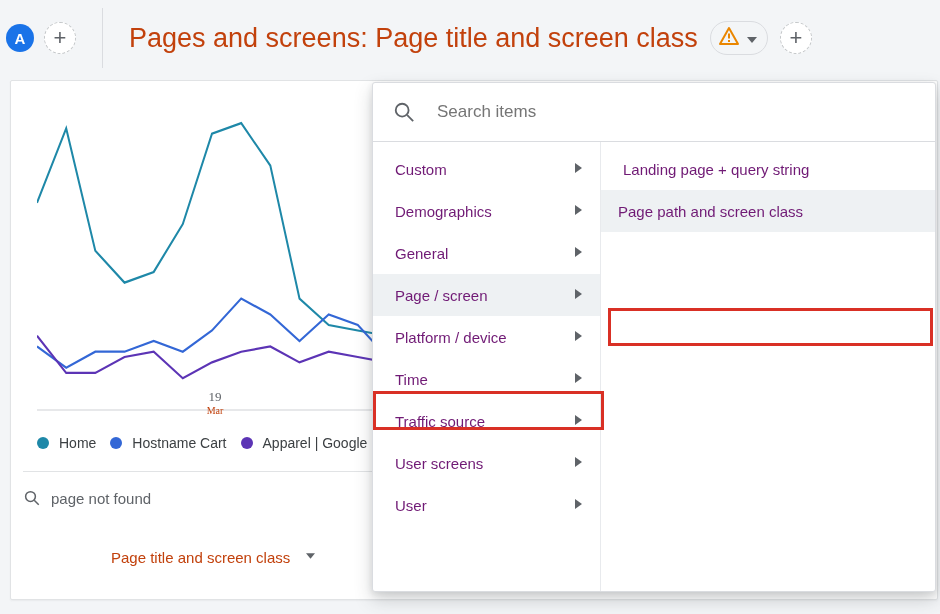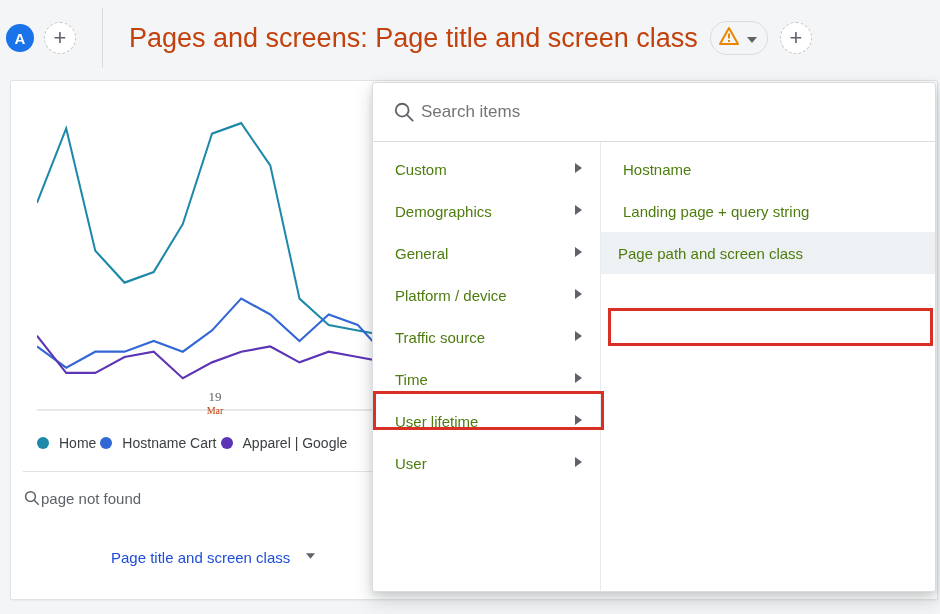--- a/index.html
+++ b/index.html
@@ -19,44 +19,44 @@
   
   .card { position:absolute; left:10px; top:80px; right:2px; height:520px; background:#fff; border:1px solid #e1e3e5; border-radius:2px; box-shadow:0 1px 2px rgba(60,64,67,0.06); }
 
   
   .chart { position:absolute; left:26px; top:10px; width:350px; height:330px; }
   .chart svg { width:100%; height:100%; display:block; }
   .chart .xtick { position:absolute; top:298px; font-size:13px; color:#5f6368; text-align:center; width:60px;font-family:Liberation Serif, serif; }
   .chart .xtick.n1 { left:148px; }
   .chart .xtick.n1 .sub { display:block; font-size:10px; color:#c2410c; }
 
-  .legend { position:absolute; left:26px; top:354px; display:flex; align-items:center; gap:4px; font-size:14px; color:#3c4043; }
+  .legend { position:absolute; left:26px; top:354px; display:flex; align-items:center; gap:14px; font-size:14px; color:#3c4043; }
   .legend-dot { width:12px; height:12px; border-radius:50%; display:inline-block; margin-right:4px; vertical-align:middle; }
   .legend-item { display:flex; align-items:center; gap:6px; }
 
   .in-card-divider { position:absolute; left:12px; right:12px; top:390px; height:1px; background:#e1e3e5; }
 
-  .filter-row { position:absolute; left:12px; top:408px; display:flex; align-items:center; color:#5f6368; font-size:15px; }
+  .filter-row { position:absolute; left:12px; top:408px; display:flex; align-items:center; gap:10px; color:#5f6368; font-size:15px; }
   .filter-row .sicn { color:#5f6368; }
 
-  .dim-select { position:absolute; left:100px; top:468px; display:flex; align-items:flex-start; gap:10px; color:#1d4ed8; font-size:15px; cursor:pointer; }
+  .dim-select { position:absolute; left:100px; top:468px; display:flex; align-items:flex-start; gap:10px; color:#c2410c; font-size:15px; cursor:pointer; }
   .dim-select .tri { font-size:11px; color:#5f6368; margin-left:6px; }
 
   .user-col { position:absolute; right:18px; top:480px; font-size:14px; color:#5f6368; text-decoration:underline dotted; }
 
   
   .popover { position:absolute; left:372px; top:82px; width:564px; height:510px; background:#fff; border:1px solid #dadce0; border-radius:3px; box-shadow: 0 8px 18px rgba(60,64,67,0.22), 0 2px 6px rgba(60,64,67,0.12); }
-  .pop-search { display:flex; align-items:center; gap:4px; height:58px; padding:0 20px; }
+  .pop-search { display:flex; align-items:center; gap:20px; height:58px; padding:0 20px; }
   .pop-search .sicn { color:#5f6368; }
   .pop-search input { border:none; outline:none; font-size:17px; color:#5f6368; flex:1; background:transparent; }
   .pop-divider { height:1px; background:#dadce0; }
   .pop-cols { position:absolute; top:59px; bottom:0; left:0; right:0; display:flex; }
   .col-a { width:228px; border-right:1px solid #e8eaed; padding-top:6px; }
   .col-b { flex:1; padding-top:6px; }
-  .cat-item, .sub-item { display:flex; align-items:center; justify-content:space-between; height:42px; padding:0 18px 0 22px; font-size:15px; color:#4d7c0f; cursor:pointer; }
+  .cat-item, .sub-item { display:flex; align-items:center; justify-content:space-between; height:42px; padding:0 18px 0 22px; font-size:15px; color:#701a75; cursor:pointer; }
   .cat-item.active { background:#eef1f3; }
   .cat-item .chev, .sub-item .chev { color:#5f6368; font-size:12px; }
   .sub-item { height:42px; }
   .sub-item.active { background:#eef1f3;padding-left:17px; }
 
   .red-box-a { position:absolute; border:3px solid #d93025; pointer-events:none; }
   .red-cat { left:373px; top:391px; width:231px; height:39px; }
   .red-sub { left:608px; top:308px; width:325px; height:38px; }
 
   
@@ -168,56 +168,59 @@
             <span class="chev"><svg width="7" height="10" viewBox="0 0 7 10">
                 <path d="M0 0 L7 5 L0 10 Z" fill="#5f6368"></path>
               </svg></span>
           </div>
           <div class="cat-item">
             <span>General</span>
             <span class="chev"><svg width="7" height="10" viewBox="0 0 7 10">
                 <path d="M0 0 L7 5 L0 10 Z" fill="#5f6368"></path>
               </svg></span>
           </div>
+          <div class="cat-item active">
+            <span>Page / screen</span>
+            <span class="chev"><svg width="7" height="10" viewBox="0 0 7 10">
+                <path d="M0 0 L7 5 L0 10 Z" fill="#5f6368"></path>
+              </svg></span>
+          </div>
           <div class="cat-item">
             <span>Platform / device</span>
             <span class="chev"><svg width="7" height="10" viewBox="0 0 7 10">
                 <path d="M0 0 L7 5 L0 10 Z" fill="#5f6368"></path>
               </svg></span>
           </div>
           <div class="cat-item">
+            <span>Time</span>
+            <span class="chev"><svg width="7" height="10" viewBox="0 0 7 10">
+                <path d="M0 0 L7 5 L0 10 Z" fill="#5f6368"></path>
+              </svg></span>
+          </div>
+          <div class="cat-item">
             <span>Traffic source</span>
             <span class="chev"><svg width="7" height="10" viewBox="0 0 7 10">
                 <path d="M0 0 L7 5 L0 10 Z" fill="#5f6368"></path>
               </svg></span>
           </div>
           <div class="cat-item">
-            <span>Time</span>
-            <span class="chev"><svg width="7" height="10" viewBox="0 0 7 10">
-                <path d="M0 0 L7 5 L0 10 Z" fill="#5f6368"></path>
-              </svg></span>
-          </div>
-          <div class="cat-item">
-            <span>User lifetime</span>
+            <span>User screens</span>
             <span class="chev"><svg width="7" height="10" viewBox="0 0 7 10">
                 <path d="M0 0 L7 5 L0 10 Z" fill="#5f6368"></path>
               </svg></span>
           </div>
           <div class="cat-item">
             <span>User</span>
             <span class="chev"><svg width="7" height="10" viewBox="0 0 7 10">
                 <path d="M0 0 L7 5 L0 10 Z" fill="#5f6368"></path>
               </svg></span>
           </div>
         </div>
       <div class="col-b" id="col-b">
           <div class="sub-item">
-            <span>Hostname</span>
-          </div>
-          <div class="sub-item">
             <span>Landing page + query string</span>
           </div>
           <div class="sub-item active">
             <span>Page path and screen class</span>
           </div>
         </div>
     </div>
   </div>
 
   <div class="red-box-a red-cat"></div>

